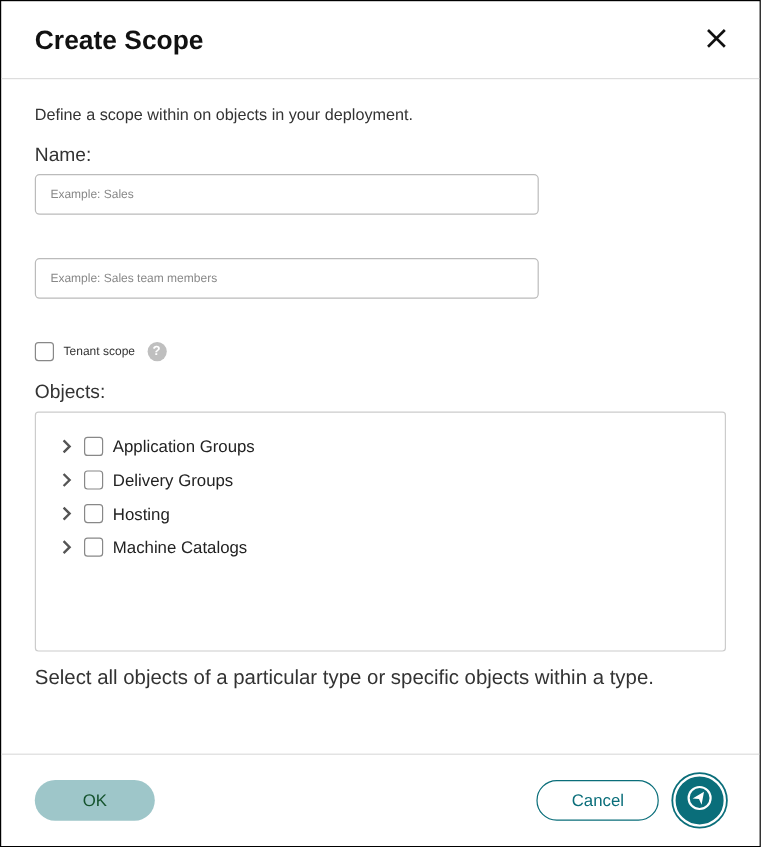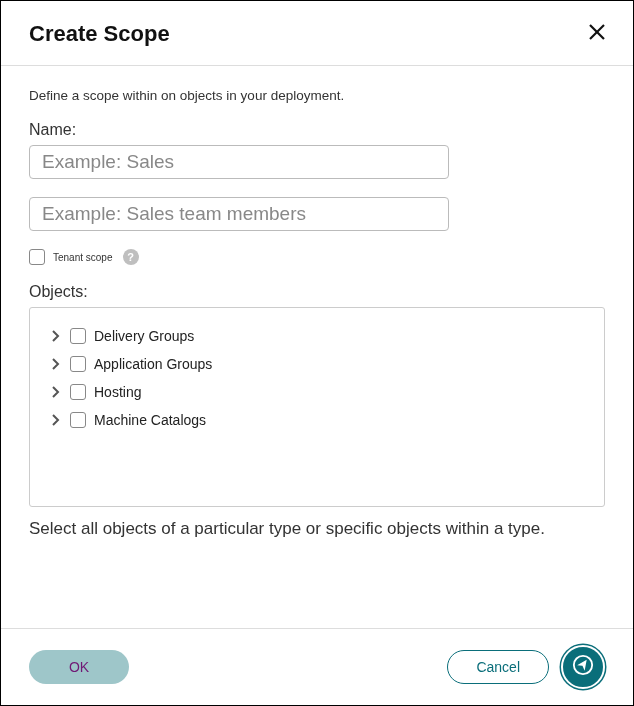--- a/index.html
+++ b/index.html
@@ -45,23 +45,23 @@
     font-size: 16px;
     color: #333;
     margin-bottom: 6px;
   }
   .text-input {
     width: 420px;
     height: 34px;
     border: 1px solid #bbb;
     border-radius: 4px;
     padding: 0 12px;
-    font-size: 19px;
-    color: #333;
-    margin-bottom: 18px;
+    font-size: 10px;
+    color: #333;
+    margin-bottom: 36px;
   }
   .text-input::placeholder { color: #888; }
   .checkbox-row {
     display: flex;
     align-items: center;
     gap: 8px;
     margin-bottom: 18px;
   }
   .checkbox {
     width: 16px;
@@ -136,21 +136,21 @@
     font-size: 14px;
     font-weight: 500;
     cursor: pointer;
     padding: 0 28px;
     display: inline-flex;
     align-items: center;
     justify-content: center;
   }
   .btn-ok {
     background: #9ec6c9;
-    color: #701a75;
+    color: #14532d;
     border: none;
     min-width: 100px;
   }
   .btn-cancel {
     background: #fff;
     color: #0a6e7a;
     border: 1.5px solid #0a6e7a;
     min-width: 90px;
   }
   .footer-right {
@@ -203,30 +203,30 @@
 
   <div class="field-label">Objects:</div>
   <div class="objects-box">
     <div class="tree-item">
       <div class="chevron">
         <svg viewBox="0 0 8 12">
             <polyline points="1,1 6,6 1,11"></polyline>
           </svg>
       </div>
       <div class="checkbox"></div>
+      <span class="tree-label">Application Groups</span>
+    </div>
+    <div class="tree-item">
+      <div class="chevron">
+        <svg viewBox="0 0 8 12">
+            <polyline points="1,1 6,6 1,11"></polyline>
+          </svg>
+      </div>
+      <div class="checkbox"></div>
       <span class="tree-label">Delivery Groups</span>
-    </div>
-    <div class="tree-item">
-      <div class="chevron">
-        <svg viewBox="0 0 8 12">
-            <polyline points="1,1 6,6 1,11"></polyline>
-          </svg>
-      </div>
-      <div class="checkbox"></div>
-      <span class="tree-label">Application Groups</span>
     </div>
     <div class="tree-item">
       <div class="chevron">
         <svg viewBox="0 0 8 12">
             <polyline points="1,1 6,6 1,11"></polyline>
           </svg>
       </div>
       <div class="checkbox"></div>
       <span class="tree-label">Hosting</span>
     </div>

